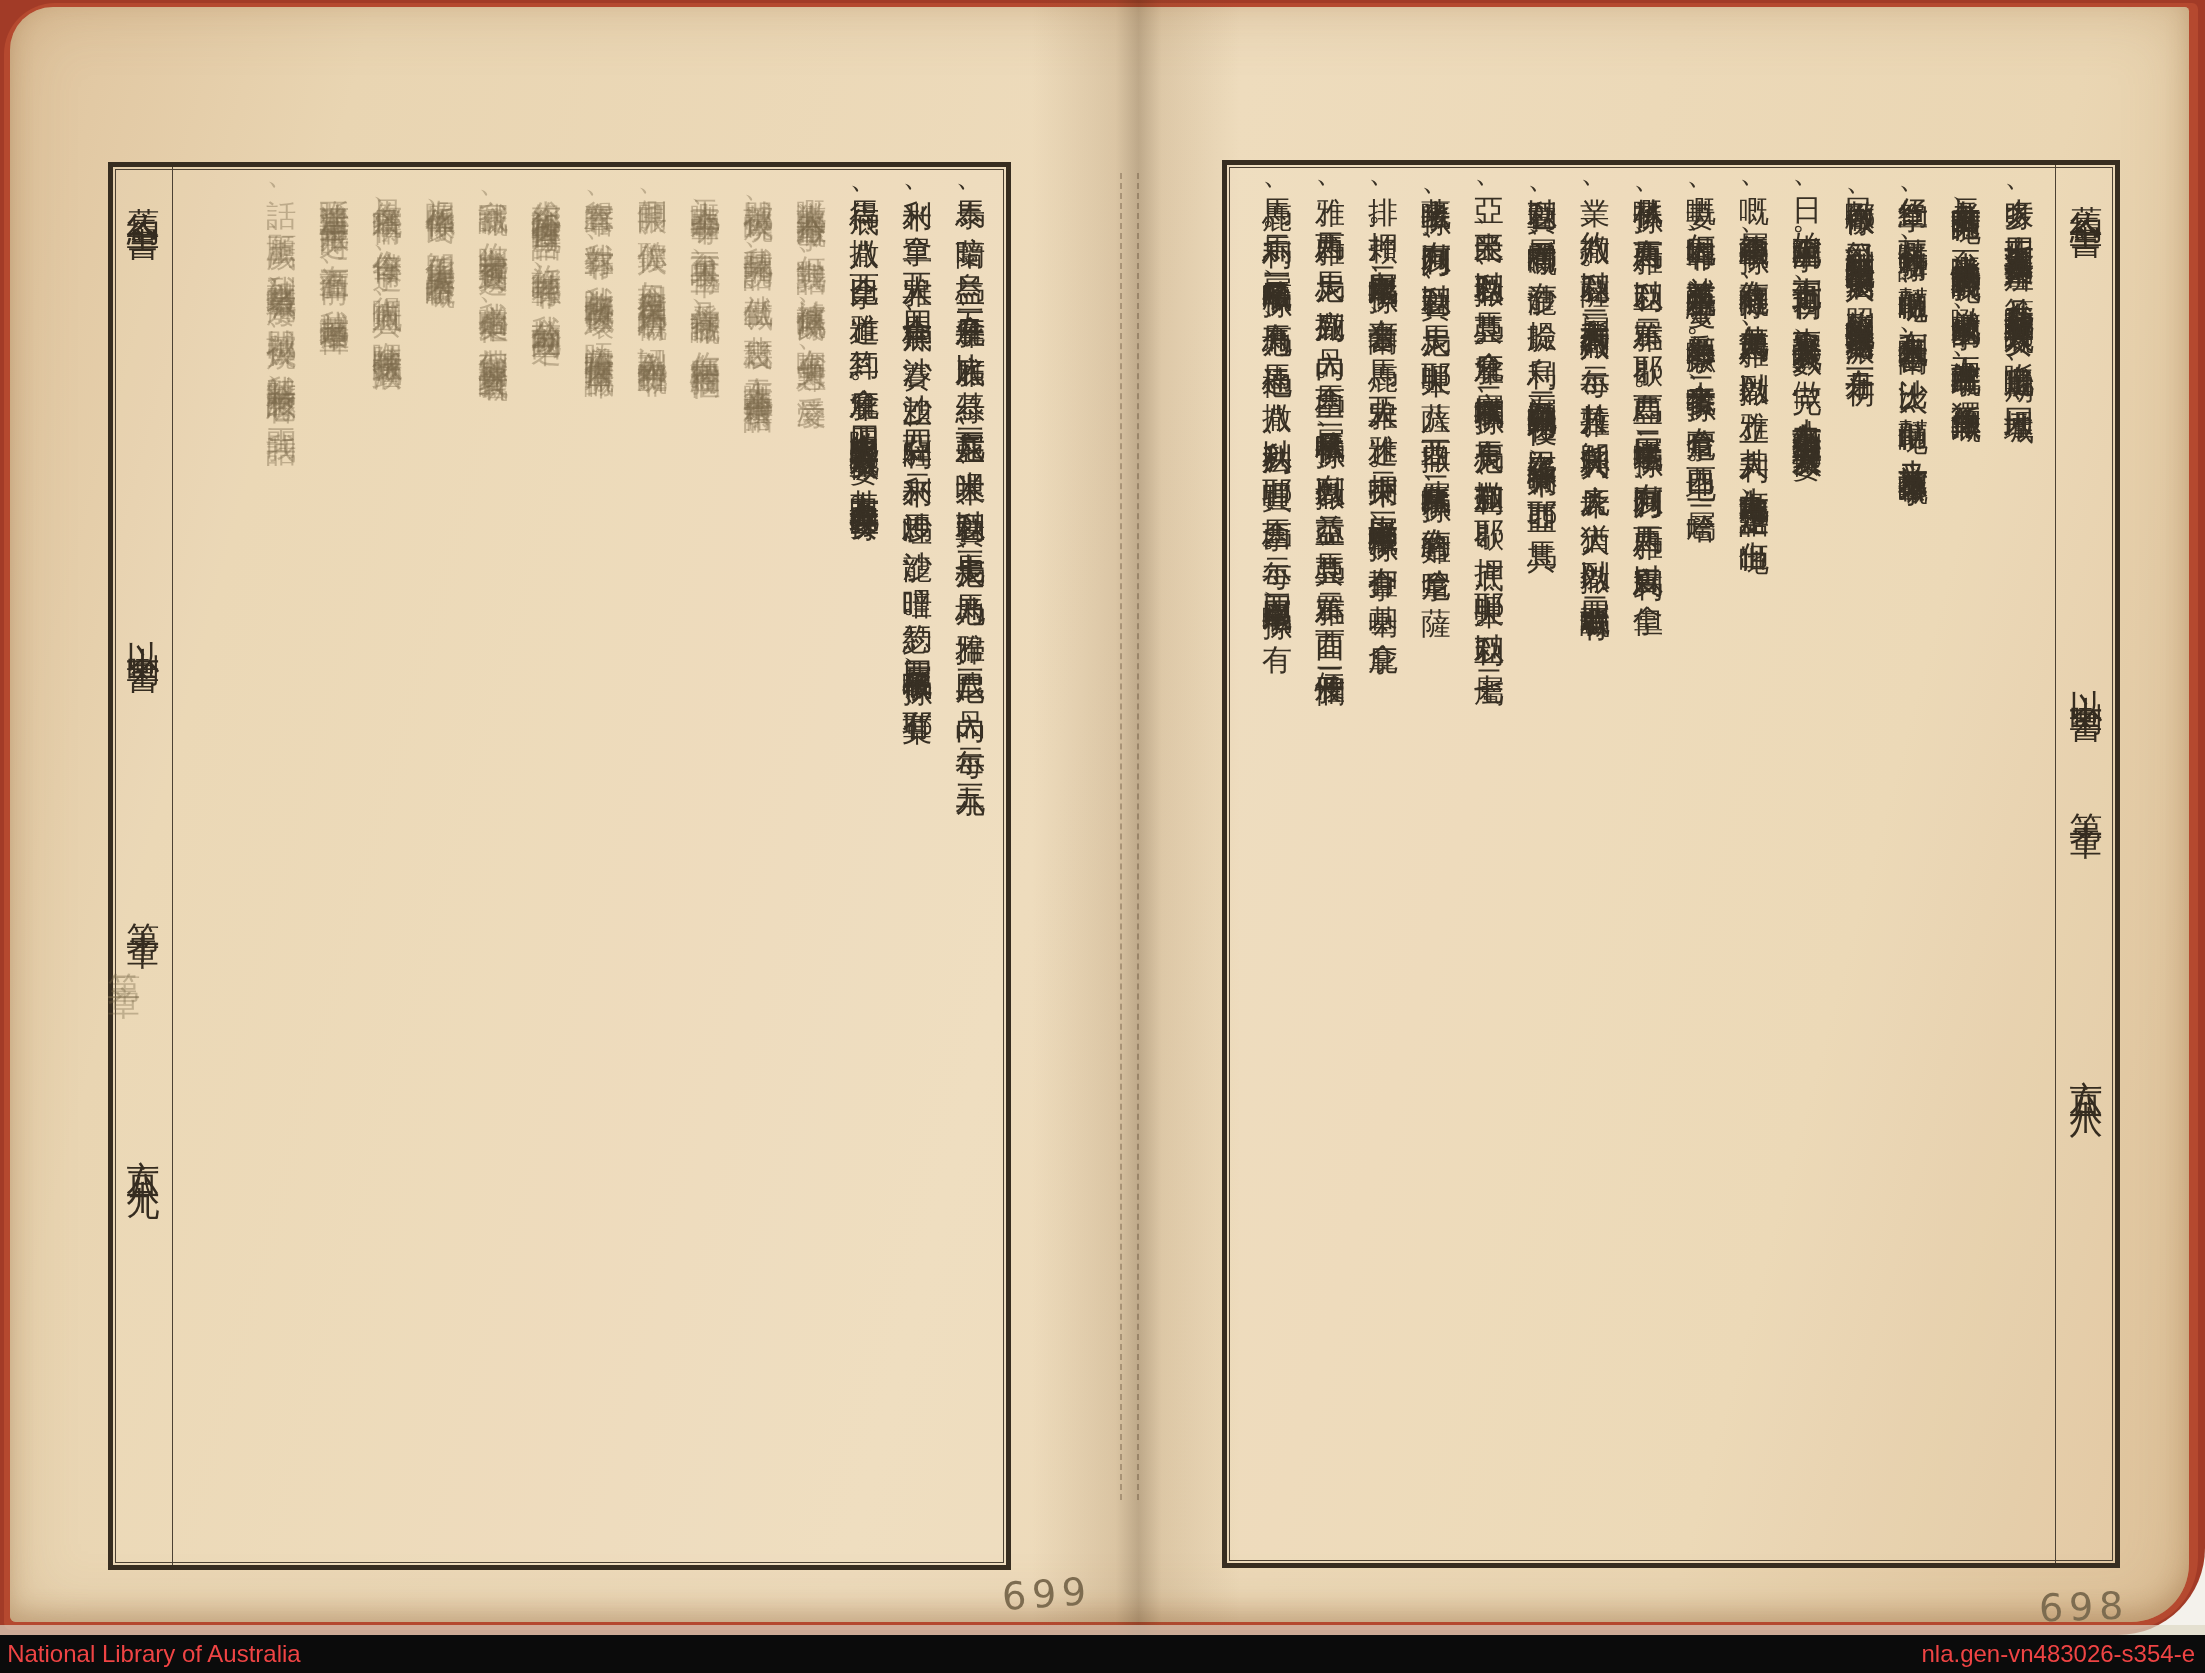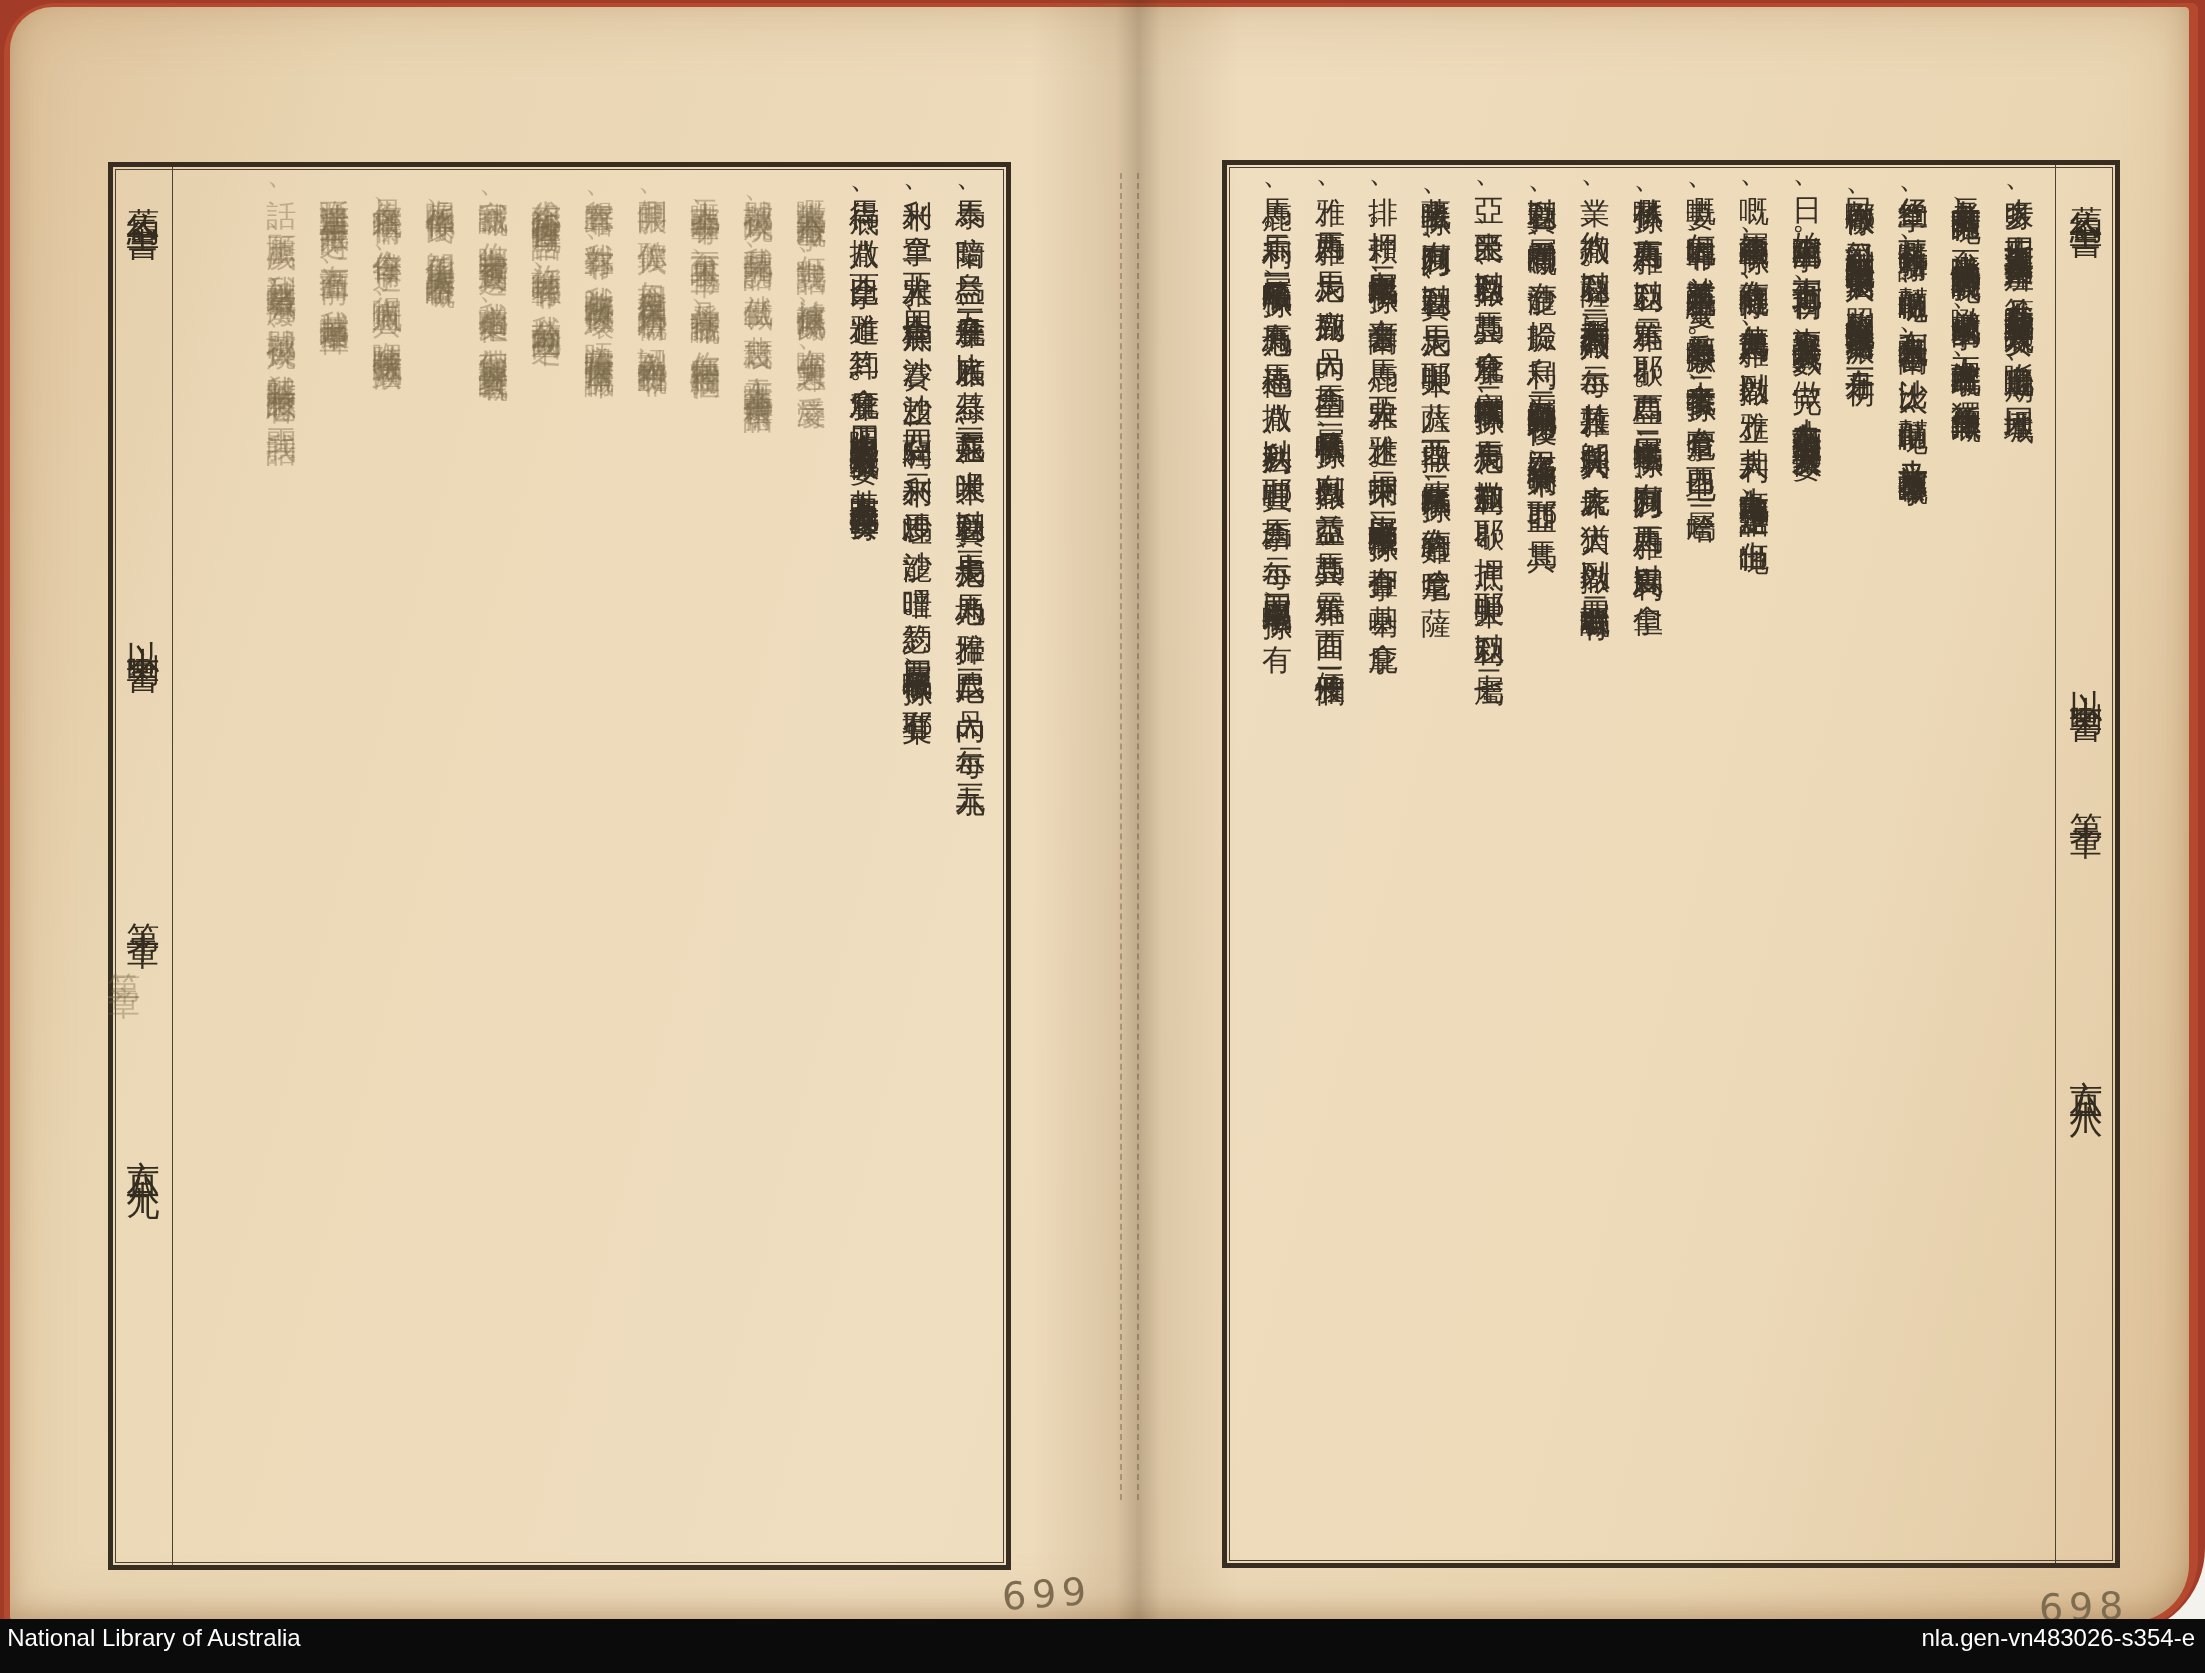--- a/index.html
+++ b/index.html
@@ -46,21 +46,21 @@
   .headcol .ghosttxt{color:rgba(122,106,74,.38);filter:blur(0.5px);}
 
   
   .hand{position:absolute;font-family:"DejaVu Sans",sans-serif;font-size:38px;color:#7d6c50;
         letter-spacing:5.8px;transform:rotate(-4deg);}
   .hand.h699{left:1002px;top:1572px;}
   .hand.h698{left:2039px;top:1585px;transform:rotate(-2deg);}
 
   
   .understrip{position:absolute;left:0;right:0;bottom:38px;height:10px;background:#ddd8c4;opacity:.7;}
-  .bar{position:absolute;left:0;right:0;bottom:0;height:54px;background:#0b0b0b;color:#ffffff;
+  .bar{position:absolute;left:0;right:0;bottom:0;height:38px;background:#0b0b0b;color:#ef4444;
        font-family:"Liberation Sans","DejaVu Sans",sans-serif;font-size:24px;}
   .bar .lib{position:absolute;left:7.2px;top:5px;}
   .bar .id{position:absolute;right:10px;top:5px;}
 </style>
 </head>
 <body>
 
 <div class="stage">
   <div class="cover"></div>
   <div class="cover-edge"></div>

